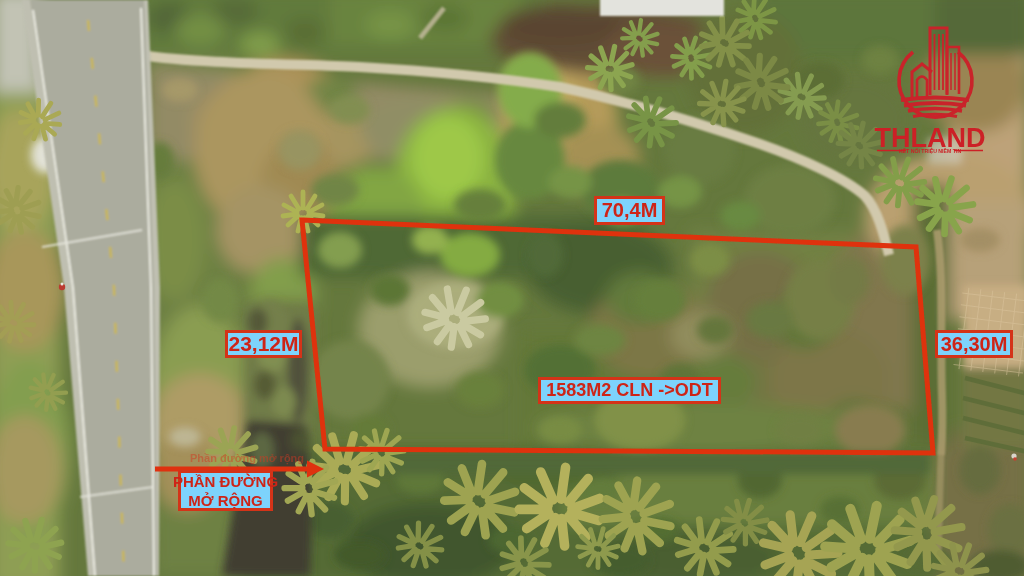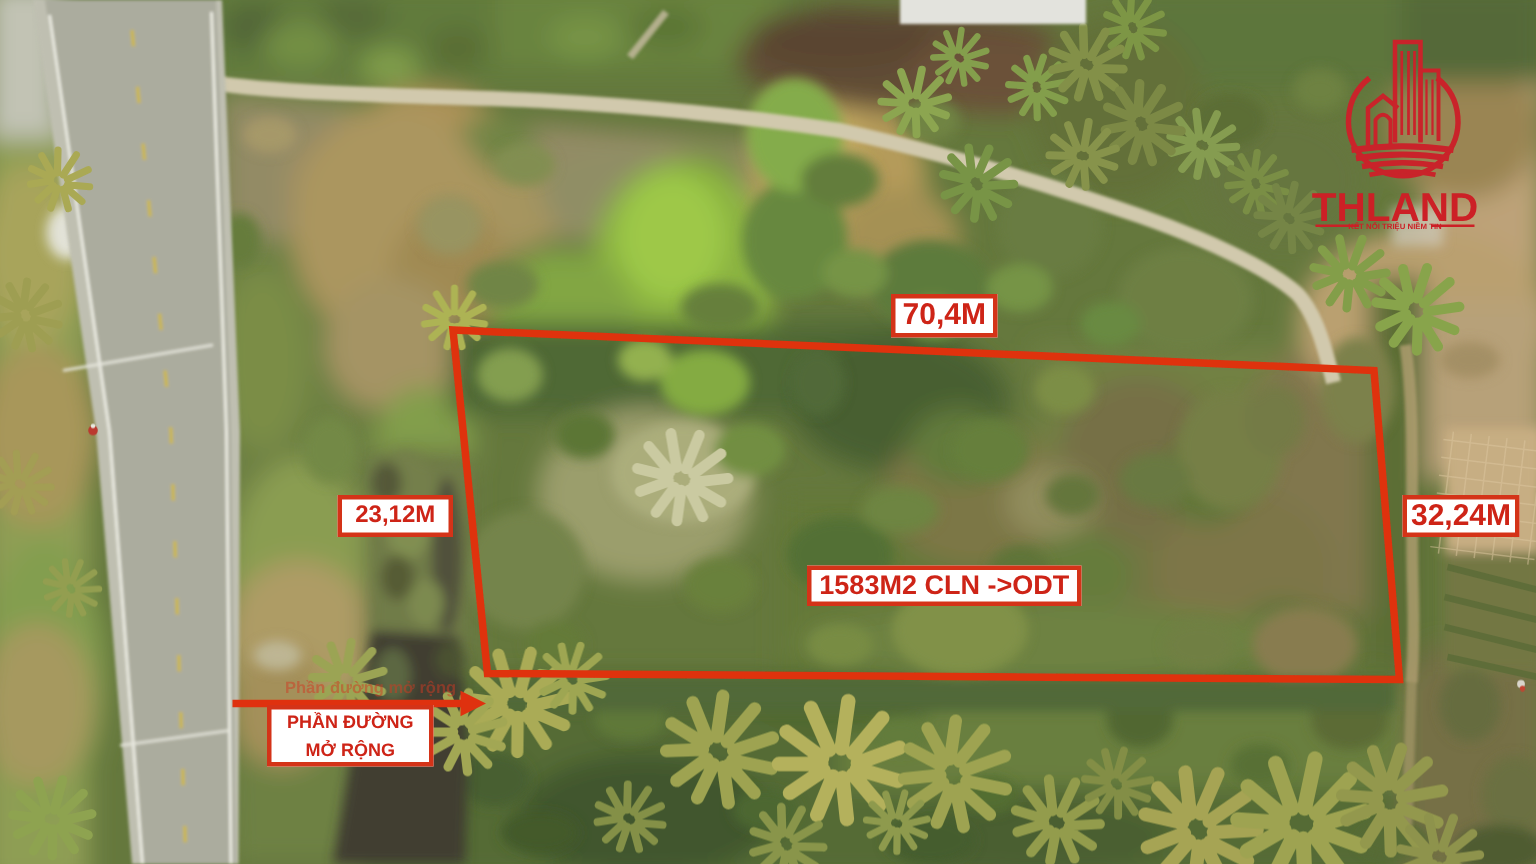--- a/index.html
+++ b/index.html
@@ -1,18 +1,18 @@
 <!DOCTYPE html>
 <html><head>
 <meta charset="utf-8">
 <style>
 html,body{margin:0;padding:0;background:#222;}
 .stage{position:relative;width:1024px;height:576px;overflow:hidden;font-family:"Liberation Sans",sans-serif;background:#61753a;}
 .stage svg{position:absolute;left:0;top:0;}
-.lbl{position:absolute;display:flex;align-items:center;justify-content:center;background:#ffffff;border:3px solid #d43318;color:#ce2417;font-weight:bold;text-align:center;box-sizing:border-box;white-space:nowrap;}
+.lbl{position:absolute;display:flex;align-items:center;justify-content:center;background:#7dd3fc;border:3px solid #d43318;color:#ce2417;font-weight:bold;text-align:center;box-sizing:border-box;white-space:nowrap;}
 </style>
 </head>
 <body>
 <div class="stage">
 
 <svg id="photo" width="1024" height="576" viewBox="0 0 1024 576">
 <defs>
 <filter id="b8" x="-30%" y="-30%" width="160%" height="160%">
           <feGaussianBlur stdDeviation="8"></feGaussianBlur>
         </filter>
@@ -293,27 +293,27 @@
 <polygon points="302,220 916,247 933,453 325,449" fill="none" stroke="#df310f" stroke-width="5" filter="url(#soft)"></polygon>
 
 <text x="190" y="462" font-family="Liberation Sans,sans-serif" font-size="11" font-weight="bold" fill="#cf3a22" opacity="0.5">Phần đường mở rộng</text>
 
 <line x1="155" y1="469" x2="309" y2="469" stroke="#df310f" stroke-width="5"></line>
 <polygon points="307,460.5 324,469 307,477.5" fill="#df310f"></polygon>
 </svg>
 
 <div class="lbl" style="left:594px;top:196px;width:71px;height:29px;font-size:20px;">70,4M</div>
 
-<div class="lbl" style="left:225px;top:330px;width:77px;height:28px;font-size:16px;">23,12M</div>
-
-<div class="lbl" style="left:935px;top:330px;width:78px;height:28px;font-size:20px;">32,24M</div>
+<div class="lbl" style="left:225px;top:330px;width:77px;height:28px;font-size:21px;">23,12M</div>
+
+<div class="lbl" style="left:935px;top:330px;width:78px;height:28px;font-size:20px;">36,30M</div>
 
 <div class="lbl" style="left:538px;top:330px;width:183px;height:27px;font-size:18px;margin-top:47px;">1583M2 CLN -&gt;ODT</div>
 
-<div class="lbl" style="left:178px;top:470px;width:111px;height:41px;font-size:12px;line-height:19px;">PHẦN ĐƯỜNG<br>MỞ RỘNG</div>
+<div class="lbl" style="left:178px;top:470px;width:95px;height:41px;font-size:15px;line-height:19px;">PHẦN ĐƯỜNG<br>MỞ RỘNG</div>
 
 <svg id="logo" width="1024" height="576" viewBox="0 0 1024 576">
 <g stroke="#c9232a" fill="none">
 
 <path d="M913,52 A36.5 36.5 0 1 0 958,52" stroke-width="3.6"></path>
 
 <path d="M912,97 V72 L922,64 L932,72" stroke-width="3"></path>
 <path d="M917,97 V80 Q922,73 927,80 V97" stroke-width="2.6"></path>
 
 <path d="M930,95 V28 H947 V95" stroke-width="3"></path>

